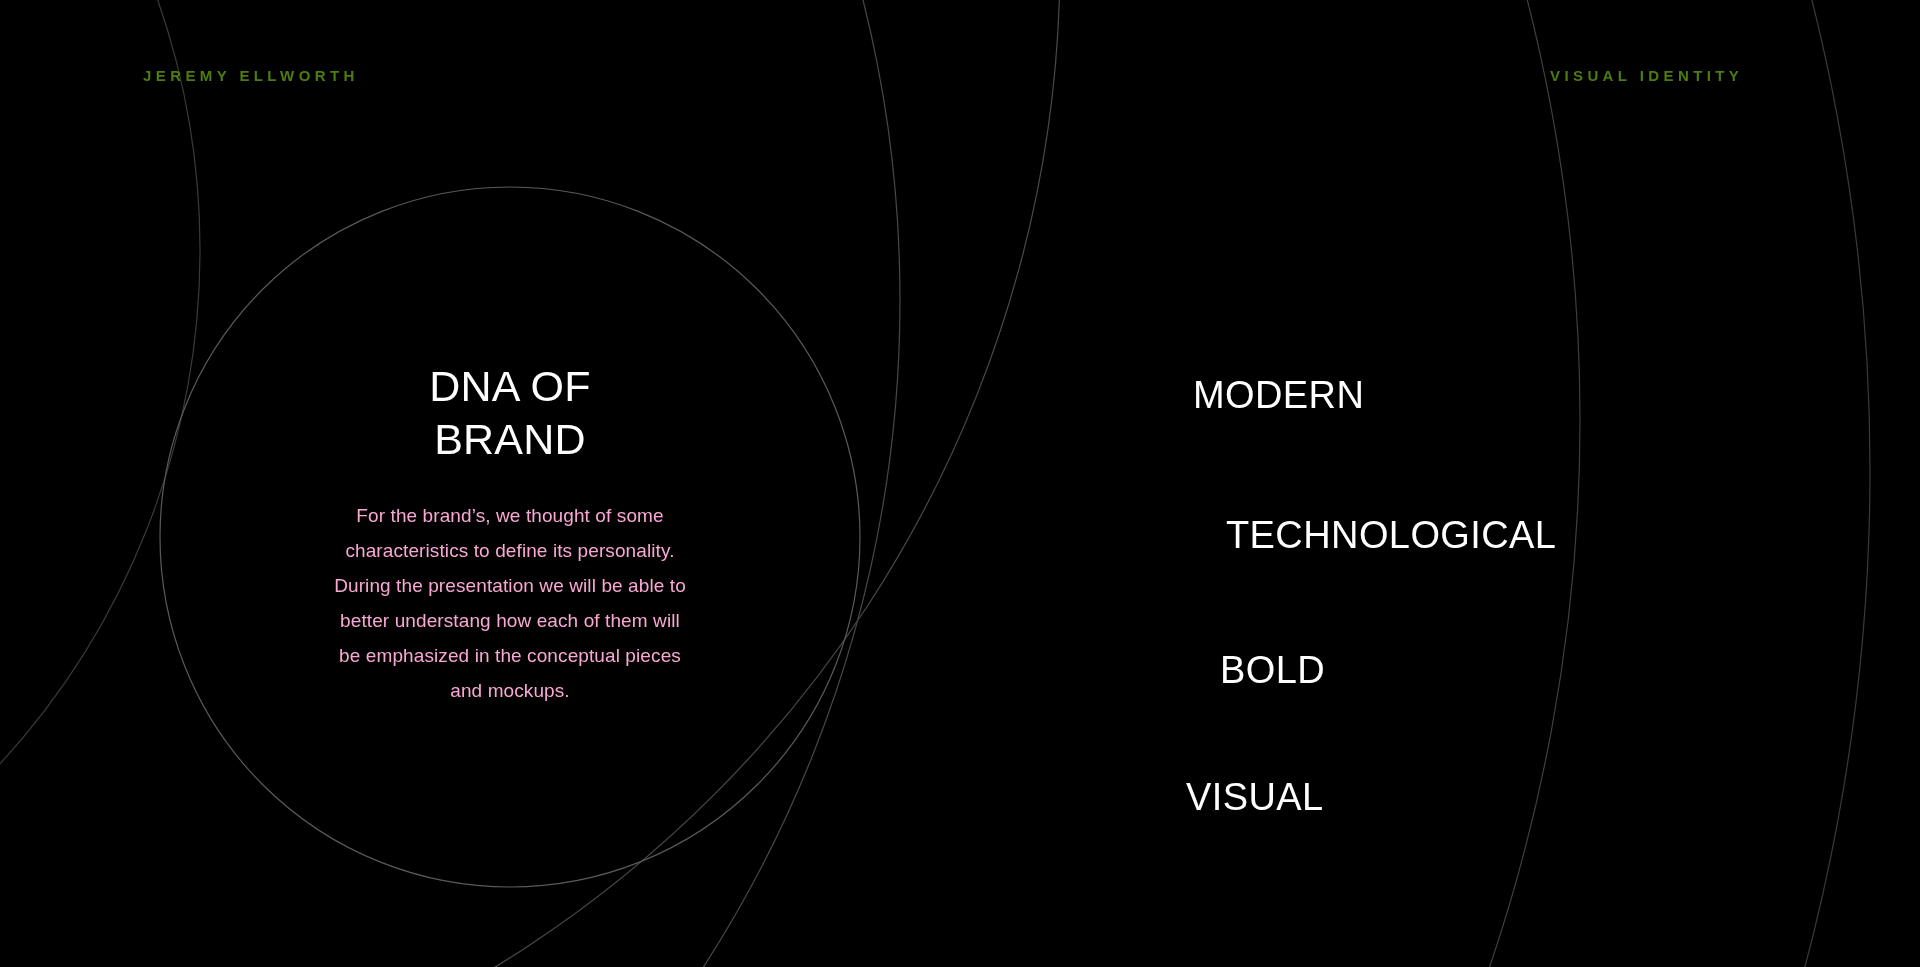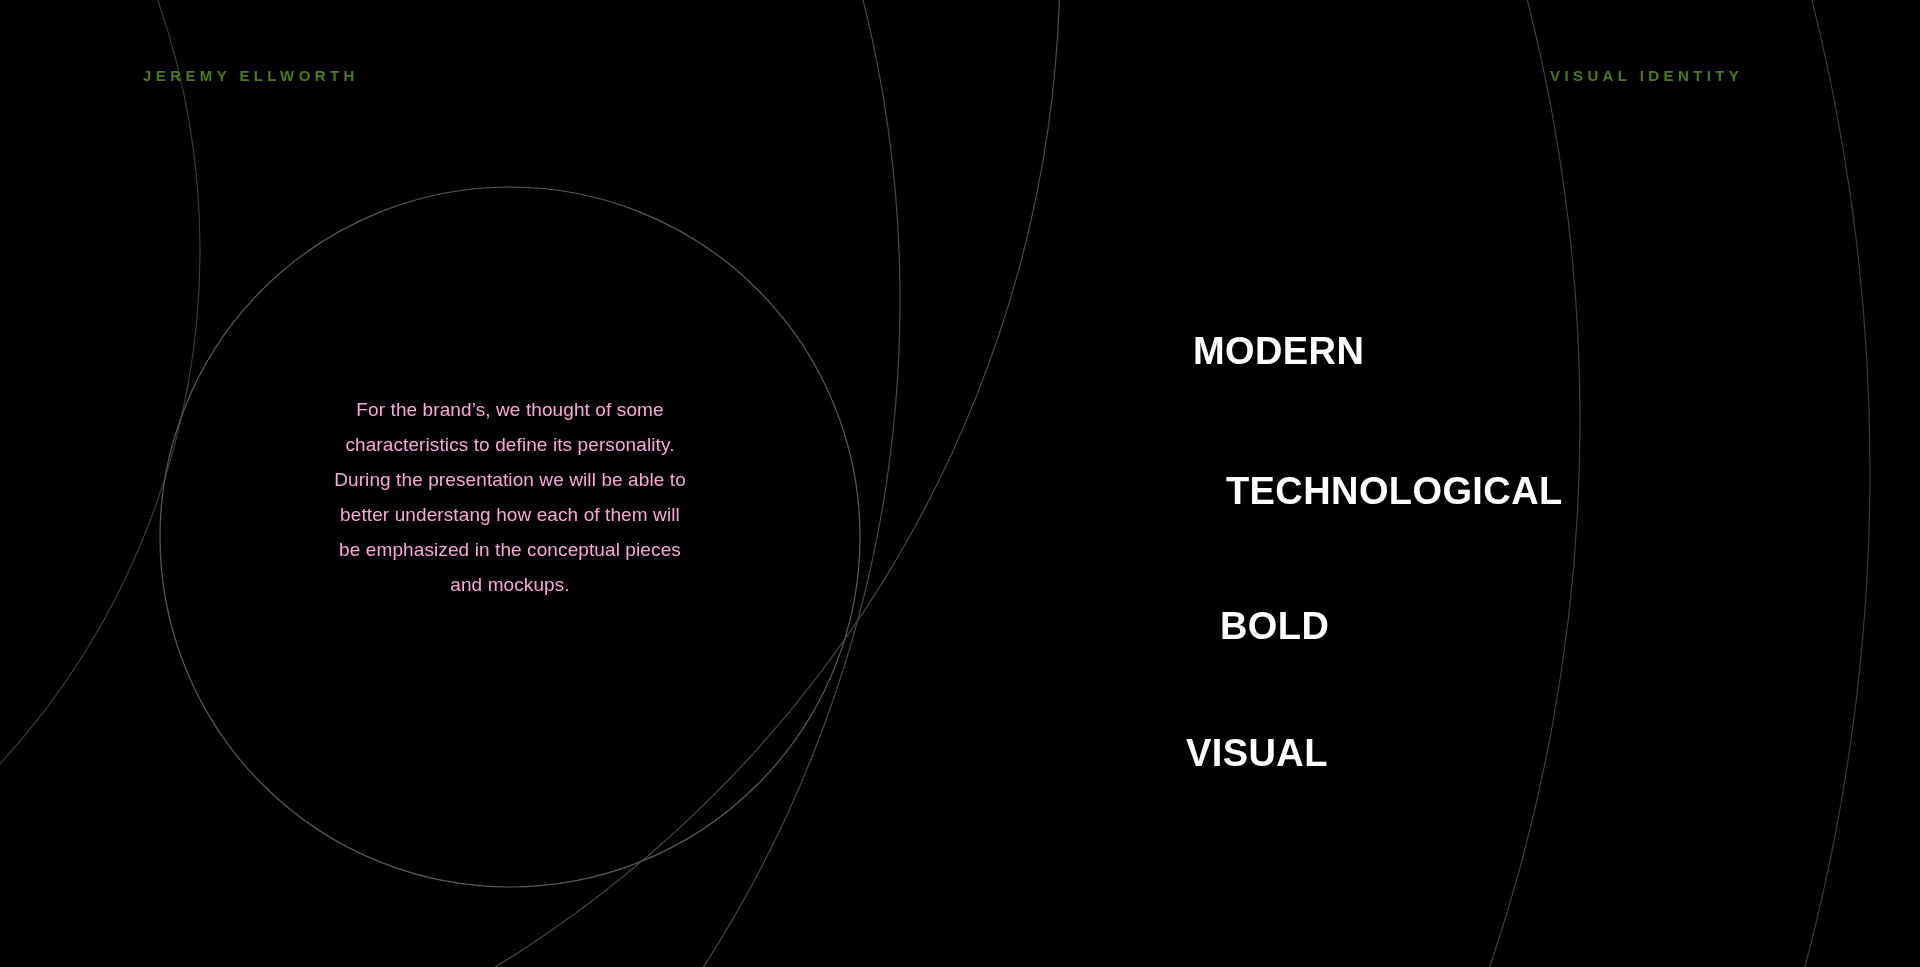--- a/index.html
+++ b/index.html
@@ -70,26 +70,27 @@
 
   
   #keyword-list {
     position: absolute;
     left: 1130px;
     top: 300px;
     width: 520px;
   }
   .keyword-item {
     font-size: 38px;
-    font-weight: 700;
+    font-weight: 400;
     letter-spacing: 0.4px;
     color: #ffffff;
     line-height: 1;
     white-space: nowrap;
     position: absolute;
+    margin-top: 44px;
   }
   .keyword-item:nth-child(1) { left: 63px;  top: 32px;  }
   .keyword-item:nth-child(2) { left: 96px; top: 172px; }
   .keyword-item:nth-child(3) { left: 90px;  top: 307px; }
   .keyword-item:nth-child(4) { left: 56px;  top: 434px; }
 </style>
 </head>
 <body>
 
 <svg id="bg-arcs" viewBox="0 0 1920 967" width="1920" height="967" xmlns="http://www.w3.org/2000/svg">
@@ -107,20 +108,22 @@
 
     <circle cx="510" cy="537" r="350" stroke="#5a5a5a"></circle>
   </g>
 </svg>
 
 <div class="header-label" id="label-left">JEREMY ELLWORTH</div>
 
 <div class="header-label" id="label-right">VISUAL IDENTITY</div>
 
 <div id="dna-block">
+  <h1 id="dna-title">DNA OF
+BRAND</h1>
   <p id="dna-paragraph">For the brand’s, we thought of some
 characteristics to define its personality.
 During the presentation we will be able to
 better understang how each of them will
 be emphasized in the conceptual pieces
 and mockups.</p>
 </div>
 
 <div id="keyword-list">
   <div class="keyword-item">MODERN</div>

